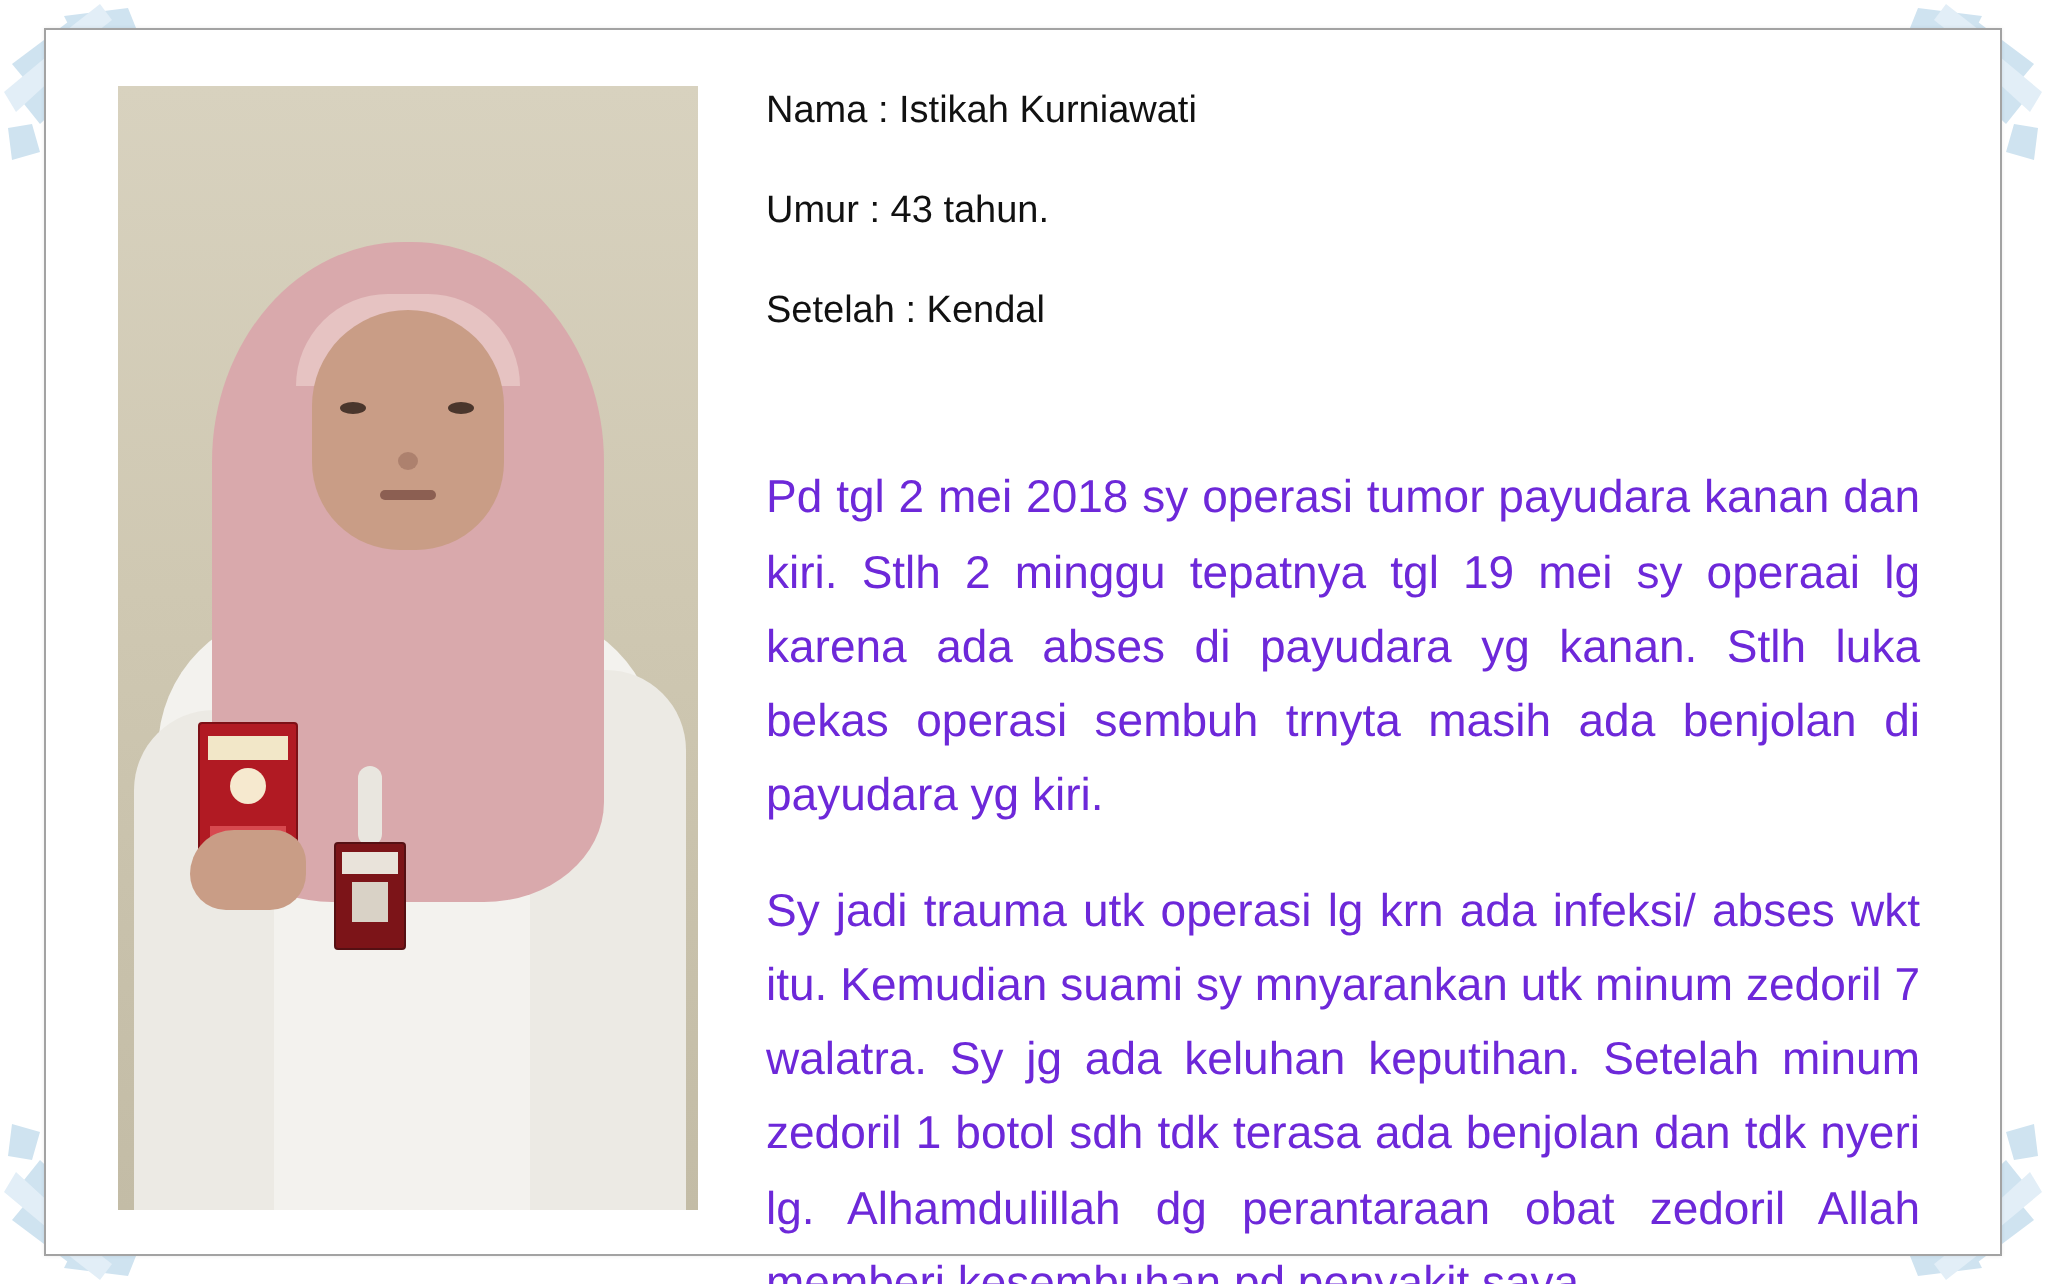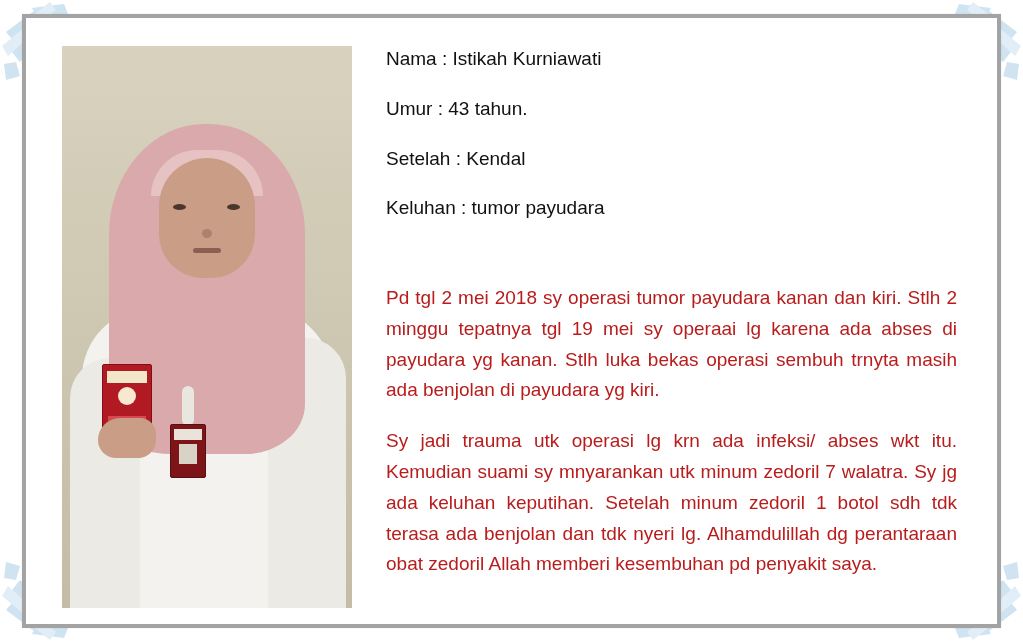--- a/index.html
+++ b/index.html
@@ -33,21 +33,21 @@
   .corner.bl { bottom: 2px; left: 2px; transform: scaleY(-1); }
   .corner.br { bottom: 2px; right: 2px; transform: scale(-1,-1); }
 
   .card {
     position: absolute;
     top: 14px;
     left: 22px;
     right: 22px;
     bottom: 14px;
     background: #ffffff;
-    border: 4px solid #a3a3a3;
+    border: 1px solid #a3a3a3;
     box-shadow: 0 0 2px rgba(0,0,0,0.08);
     box-sizing: border-box;
     display: flex;
     flex-direction: row;
   }
 
   .photo-wrap {
     position: absolute;
     left: 36px;
     top: 28px;
@@ -221,22 +221,22 @@
     bottom: 30px;
   }
   .field {
     font-size: 19px;
     color: #111111;
     margin-bottom: 27px;
     line-height: 1.2;
   }
   .spacer { height: 36px; }
   .para {
-    font-size: 19px;
-    color: #b91c1c;
+    font-size: 23px;
+    color: #6d28d9;
     line-height: 1.62;
     text-align: justify;
     margin-bottom: 20px;
   }
 </style>
 </head>
 <body>
 
 <div class="page">
 
@@ -323,21 +323,20 @@
           <div class="b-top"></div>
           <div class="b-photo"></div>
         </div>
       </div>
     </div>
 
     <div class="text-col">
       <div class="field">Nama : Istikah Kurniawati</div>
       <div class="field">Umur : 43 tahun.</div>
       <div class="field">Setelah : Kendal</div>
-      <div class="field">Keluhan : tumor payudara</div>
 
       <div class="spacer"></div>
 
       <div class="para">Pd tgl 2 mei 2018 sy operasi tumor payudara kanan dan kiri. Stlh 2 minggu tepatnya tgl 19 mei sy operaai lg karena ada abses di payudara yg kanan. Stlh luka bekas operasi sembuh trnyta masih ada benjolan di payudara yg kiri.</div>
       <div class="para">Sy jadi trauma utk operasi lg krn ada infeksi/ abses wkt itu. Kemudian suami sy mnyarankan utk minum zedoril 7 walatra. Sy jg ada keluhan keputihan. Setelah minum zedoril 1 botol sdh tdk terasa ada benjolan dan tdk nyeri lg. Alhamdulillah dg perantaraan obat zedoril Allah memberi kesembuhan pd penyakit saya.</div>
     </div>
 
   </div>
 </div>
 

